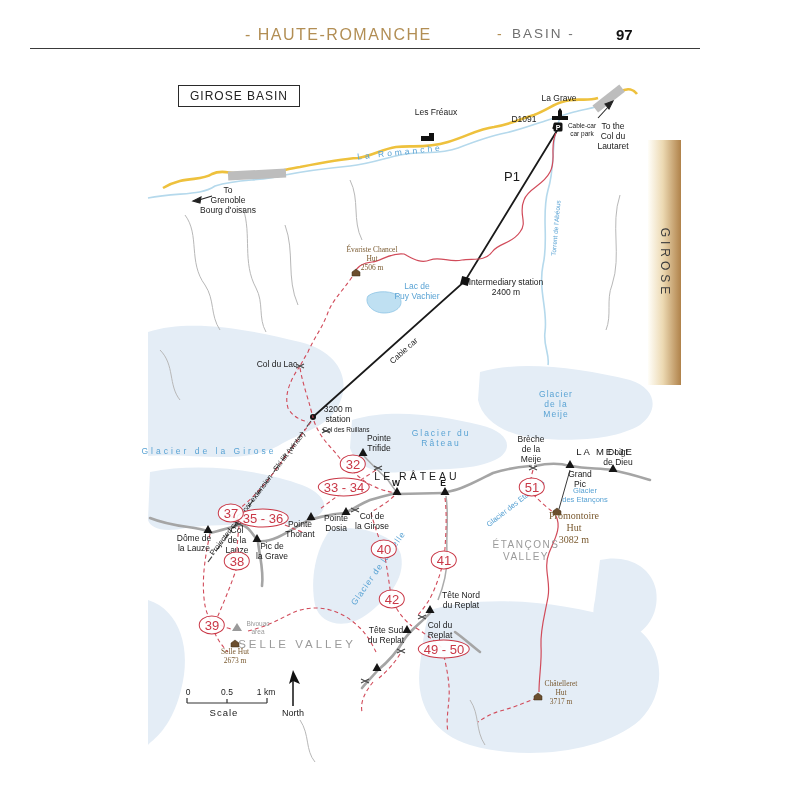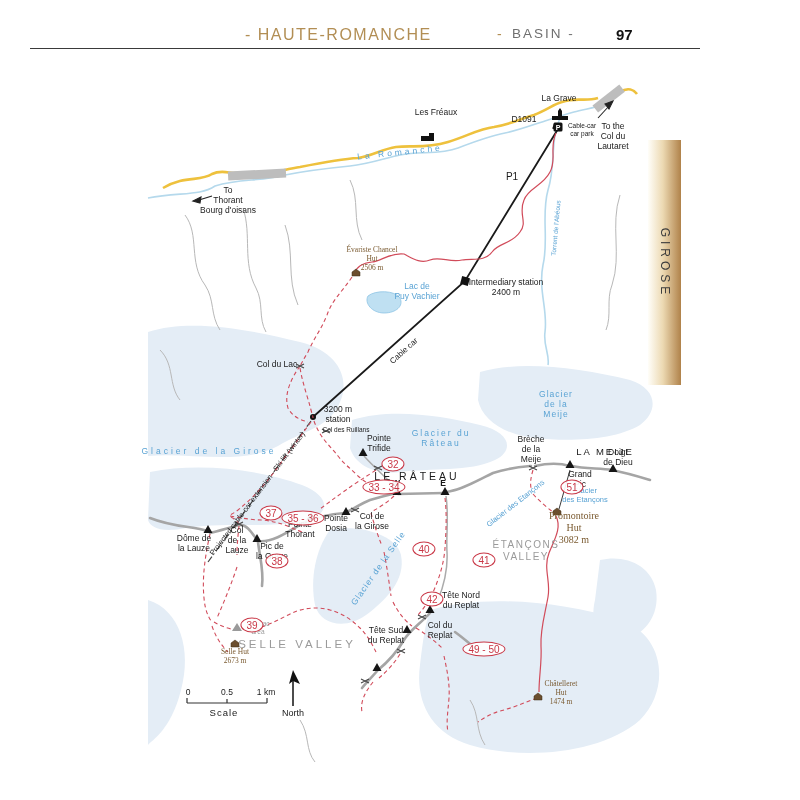--- a/index.html
+++ b/index.html
@@ -8,23 +8,23 @@
   svg{position:absolute;left:0;top:0;z-index:1;}
   .lbl{position:absolute;z-index:3;transform:translate(-50%,-50%) rotate(var(--r,0deg));
        font-size:8.5px;line-height:1.18;text-align:center;white-space:pre-line;color:#1a1a1a;}
   .blue{color:#5aa3d4;}
   .gray{color:#9a9a9a;}
   .brown{color:#7a5a30;font-family:Liberation Serif, serif;}
   .tiny{font-size:6.5px;}
   .sp2{letter-spacing:2px;margin-left:32px;}
   .sp3{letter-spacing:3px;}
   .big{font-size:10.5px;}
-  .oval{position:absolute;z-index:4;transform:translate(-50%,-50%);font-size:10px;
+  .oval{position:absolute;z-index:4;transform:translate(-50%,-50%);font-size:13px;
         color:#c93746;border:1.3px solid #c93746;border-radius:50%;
-        padding:1px 5px;background:rgba(255,255,255,.92);white-space:nowrap;margin-left:40px;}
+        padding:1px 5px;background:rgba(255,255,255,.92);white-space:nowrap;}
   .p-badge{position:absolute;z-index:4;transform:translate(-50%,-50%);width:9px;height:9px;
         background:#111;color:#fff;font-size:7px;font-weight:bold;text-align:center;
         line-height:9px;border-radius:1.5px;}
   .basin-box{position:absolute;z-index:4;left:178px;top:85px;border:1.6px solid #2a2a2a;
         background:#fff;padding:3px 11px;font-size:12px;letter-spacing:1px;color:#222;}
   .tab{position:absolute;z-index:2;left:648px;top:140px;width:33px;height:245px;
         background:linear-gradient(90deg,#fffef9 0%,#ecd9b2 45%,#b0824a 100%);}
   .tab span{position:absolute;left:50%;top:50%;transform:translate(-50%,-50%);
         writing-mode:vertical-rl;letter-spacing:4px;font-size:12px;color:#3c3c3c;}
   .hdr{position:absolute;z-index:3;top:26px;white-space:nowrap;}
@@ -212,35 +212,36 @@
     <g stroke="#333" stroke-width="1.2" fill="none">
       <path d="M187,703 L267,703 M187,703 v-5 M227,703 v-4 M267,703 v-5"></path>
     </g>
 
     <g>
       <path d="M293,706 L293,680" stroke="#111" stroke-width="1.5"></path>
       <path d="M293,670 l-4,14 l4,-3 l7,3 z" fill="#111"></path>
     </g>
   </svg>
 
+  <div class="basin-box">GIROSE BASIN</div>
 
   <span class="lbl" style="left:436px;top:112px">Les Fréaux</span>
   <span class="lbl" style="left:559px;top:98px">La Grave</span>
   <span class="lbl" style="left:524px;top:119px">D1091</span>
   <span class="p-badge" style="left:558px;top:127px">P</span>
   <span class="lbl tiny" style="left:582px;top:130px">Cable-car
 car park</span>
   <span class="lbl" style="left:613px;top:136px">To the
 Col du
 Lautaret</span>
   <span class="lbl blue sp3" style="left:400px;top:152px;--r:-6deg">La Romanche</span>
   <span class="lbl" style="left:228px;top:200px">To
-Thorant
+Grenoble
 Bourg d'oisans</span>
-  <span class="lbl" style="left:512px;top:177px;font-size:10px">P1</span>
+  <span class="lbl" style="left:512px;top:177px;font-size:13px">P1</span>
   <span class="lbl blue tiny" style="left:556px;top:228px;--r:-85deg">Torrent de l'Abéous</span>
   <span class="lbl brown" style="left:372px;top:259px;font-size:7.5px">Évariste Chancel
 Hut
 2506 m</span>
   <span class="lbl blue" style="left:417px;top:291px">Lac de
 Puy Vachier</span>
   <span class="lbl" style="left:506px;top:287px">Intermediary station
 2400 m</span>
   <span class="lbl" style="left:277px;top:364px">Col du Lac</span>
   <span class="lbl" style="left:404px;top:351px;--r:-42deg;font-size:8px">Cable car</span>
@@ -295,21 +296,21 @@
 Replat</span>
   <span class="lbl" style="left:386px;top:635px">Tête Sud
 du Replat</span>
   <span class="lbl gray tiny" style="left:258px;top:628px">Bivouac
 area</span>
   <span class="lbl brown" style="left:235px;top:657px;font-size:7.5px">Selle Hut
 2673 m</span>
   <span class="lbl gray" style="left:297px;top:645px;font-size:11.5px;letter-spacing:3px">SELLE VALLEY</span>
   <span class="lbl brown" style="left:561px;top:693px;font-size:7.5px">Châtelleret
 Hut
-1474 m</span>
+3717 m</span>
 
   <span class="oval" style="left:353px;top:464px">32</span>
   <span class="oval" style="left:344px;top:487px">33 - 34</span>
   <span class="oval" style="left:263px;top:518px">35 - 36</span>
   <span class="oval" style="left:231px;top:513px">37</span>
   <span class="oval" style="left:237px;top:561px">38</span>
   <span class="oval" style="left:212px;top:625px">39</span>
   <span class="oval" style="left:384px;top:549px">40</span>
   <span class="oval" style="left:444px;top:560px">41</span>
   <span class="oval" style="left:392px;top:599px">42</span>

